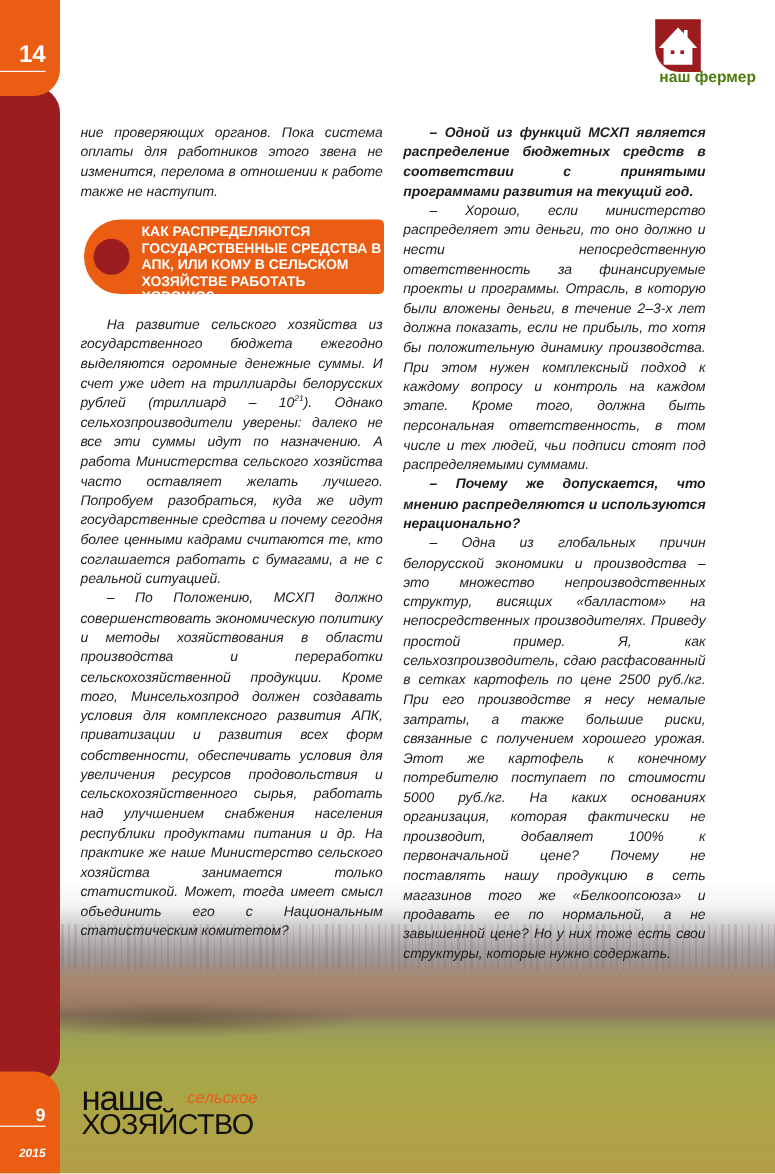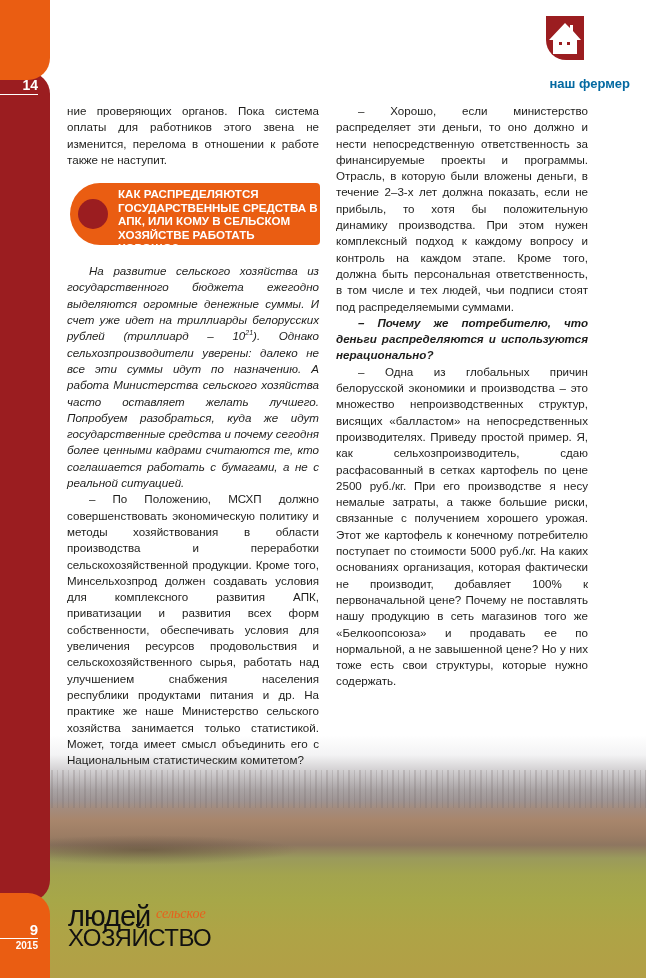--- a/index.html
+++ b/index.html
@@ -33,56 +33,56 @@
   }
 
   
   .side-orange-top { position:absolute; left:0; top:0; width:50px; height:80px; background:#ea5d12;
     border-bottom-right-radius:22px; z-index:2; }
   .side-red { position:absolute; left:0; top:72px; width:50px; height:830px; background:#9b1d20;
     border-top-right-radius:22px; border-bottom-right-radius:22px; z-index:1; }
   .side-orange-bottom { position:absolute; left:0; top:893px; width:50px; height:85px; background:#ea5d12;
     border-top-right-radius:22px; z-index:2; }
   .page-num { position:absolute; left:0; top:35px; width:38px; text-align:right; color:#fff;
-    font-weight:bold; font-size:14px; z-index:3; border-bottom:1.5px solid #fff; padding-bottom:1px;margin-top:42px; }
+    font-weight:bold; font-size:20px; z-index:3; border-bottom:1.5px solid #fff; padding-bottom:1px; }
   .issue { position:absolute; left:0; top:922px; width:38px; text-align:right; color:#fff; z-index:3; font-weight:bold; }
   .issue .num { font-size:15px; line-height:15px; border-bottom:1.5px solid #fff; padding-bottom:1px; }
-  .issue .year { font-size:10px; line-height:12px; margin-top:1px; }
+  .issue .year { font-size:10px; line-height:12px; margin-top:17px;font-style:italic; }
 
   
   .logo { position:absolute; left:540px; top:16px; width:90px; height:62px; z-index:3; }
   .logo .shield { position:absolute; left:6px; top:0; width:38px; height:44px; background:#9b1d20;
     border-bottom-left-radius:20px; }
-  .logo .label { position:absolute; right:0; top:60px; color:#0369a1; font-weight:bold; font-size:13px; white-space:nowrap; }
+  .logo .label { position:absolute; right:0; top:40px; color:#4d7c0f; font-weight:bold; font-size:13px; white-space:nowrap; }
 
   
   .col { position:absolute; top:103px; width:252px; z-index:3; color:#1d1d1b;
     font-family:"Liberation Sans", "DejaVu Sans", sans-serif; font-size:11.6px; line-height:16.3px;
     text-align:justify; hyphens:manual; }
-  .col p { margin:0; }
+  .col p { margin:0;font-style:italic; }
   .col .indent { text-indent:22px; }
   .col-left { left:67px; }
   .col-right { left:336px; }
   .it { font-style:italic; }
   .bi { font-style:italic; font-weight:bold; }
   sup { font-size:7px; line-height:0; }
 
   
   .callout { position:relative; margin:15px 0 18px -3px; height:62px; }
   .callout .bar { position:absolute; left:6px; top:0; width:250px; height:62px; background:#ea5d12;
     border-top-left-radius:30px 31px; border-bottom-left-radius:30px 31px; border-top-right-radius:4px; border-bottom-right-radius:4px; }
   .callout .dot { position:absolute; left:14px; top:16px; width:30px; height:30px; border-radius:50%; background:#9b1d20; }
   .callout .text { position:absolute; left:54px; top:4px; width:200px; color:#fff; font-weight:bold;
     font-size:11.6px; line-height:13.5px; text-transform:uppercase; text-align:left; }
 
   
   .mag { position:absolute; left:68px; top:903px; width:170px; height:72px; z-index:3; }
   .mag .l1 { position:absolute; left:0; top:0; font-family:"Liberation Sans", sans-serif; font-size:29px; line-height:26px; color:#111; letter-spacing:-1px; }
   .mag .l2 { position:absolute; left:0; top:23px; font-family:"Liberation Sans", sans-serif; font-size:24px; line-height:24px; color:#111; letter-spacing:-0.5px;text-align:right; }
-  .mag .script { position:absolute; left:88px; top:3px; font-family:Liberation Serif, serif; font-style:italic; font-size:14px; color:#e8601c; }
+  .mag .script { position:absolute; left:88px; top:3px; font-family:Liberation Sans, sans-serif; font-style:italic; font-size:14px; color:#e8601c; }
   .mag .sub { position:absolute; left:2px; top:46px; color:#e8601c; font-weight:normal; font-size:8.5px;margin-top:44px; }
 </style>
 </head>
 <body>
 
 <div class="landscape"></div>
 <div class="tree-line"></div>
 <div class="mud"></div>
 
 <div class="side-orange-top"></div>
@@ -110,23 +110,24 @@
   <div class="callout">
     <div class="bar"></div>
     <div class="dot"></div>
     <div class="text">Как распределяются государственные средства в АПК, или кому в сельском хозяйстве работать хорошо?</div>
   </div>
   <p class="indent it"><span>На развитие сельского хозяйства из государственного бюджета ежегодно выделяются огромные денежные суммы. И счет уже идет на триллиарды белорусских рублей (триллиард – 10</span><sup>21</sup><span>). Однако сельхозпроизводители уверены: далеко не все эти суммы идут по назначению. А работа Министерства сельского хозяйства часто оставляет желать лучшего. Попробуем разобраться, куда же идут государственные средства и почему сегодня более ценными кадрами считаются те, кто соглашается работать с бумагами, а не с реальной ситуацией.</span></p>
   <p class="indent">– По Положению, МСХП должно совершенствовать экономическую политику и методы хозяйствования в области производства и переработки сельскохозяйственной продукции. Кроме того, Минсельхозпрод должен создавать условия для комплексного развития АПК, приватизации и развития всех форм собственности, обеспечивать условия для увеличения ресурсов продовольствия и сельскохозяйственного сырья, работать над улучшением снабжения населения республики продуктами питания и др. На практике же наше Министерство сельского хозяйства занимается только статистикой. Может, тогда имеет смысл объединить его с Национальным статистическим комитетом?</p>
 </div>
 
 <div class="col col-right">
+  <p class="indent bi">– Одной из функций МСХП является распределение бюджетных средств в соответствии с принятыми программами развития на текущий год.</p>
   <p class="indent">– Хорошо, если министерство распределяет эти деньги, то оно должно и нести непосредственную ответственность за финансируемые проекты и программы. Отрасль, в которую были вложены деньги, в течение 2–3-х лет должна показать, если не прибыль, то хотя бы положительную динамику производства. При этом нужен комплексный подход к каждому вопросу и контроль на каждом этапе. Кроме того, должна быть персональная ответственность, в том числе и тех людей, чьи подписи стоят под распределяемыми суммами.</p>
-  <p class="indent bi">– Почему же потребителю, что деньги распределяются и используются нерационально?</p>
+  <p class="indent bi">– Почему же допускается, что мнению распределяются и используются нерационально?</p>
   <p class="indent">– Одна из глобальных причин белорусской экономики и производства – это множество непроизводственных структур, висящих «балластом» на непосредственных производителях. Приведу простой пример. Я, как сельхозпроизводитель, сдаю расфасованный в сетках картофель по цене 2500 руб./кг. При его производстве я несу немалые затраты, а также большие риски, связанные с получением хорошего урожая. Этот же картофель к конечному потребителю поступает по стоимости 5000 руб./кг. На каких основаниях организация, которая фактически не производит, добавляет 100% к первоначальной цене? Почему не поставлять нашу продукцию в сеть магазинов того же «Белкоопсоюза» и продавать ее по нормальной, а не завышенной цене? Но у них тоже есть свои структуры, которые нужно содержать.</p>
 </div>
 
 <div class="mag">
-  <div class="l1">людей</div>
+  <div class="l1">наше</div>
   <div class="script">сельское</div>
   <div class="l2">ХОЗЯЙСТВО</div>
   <div class="sub">агрономия</div>
 </div>
 
 </body></html>

